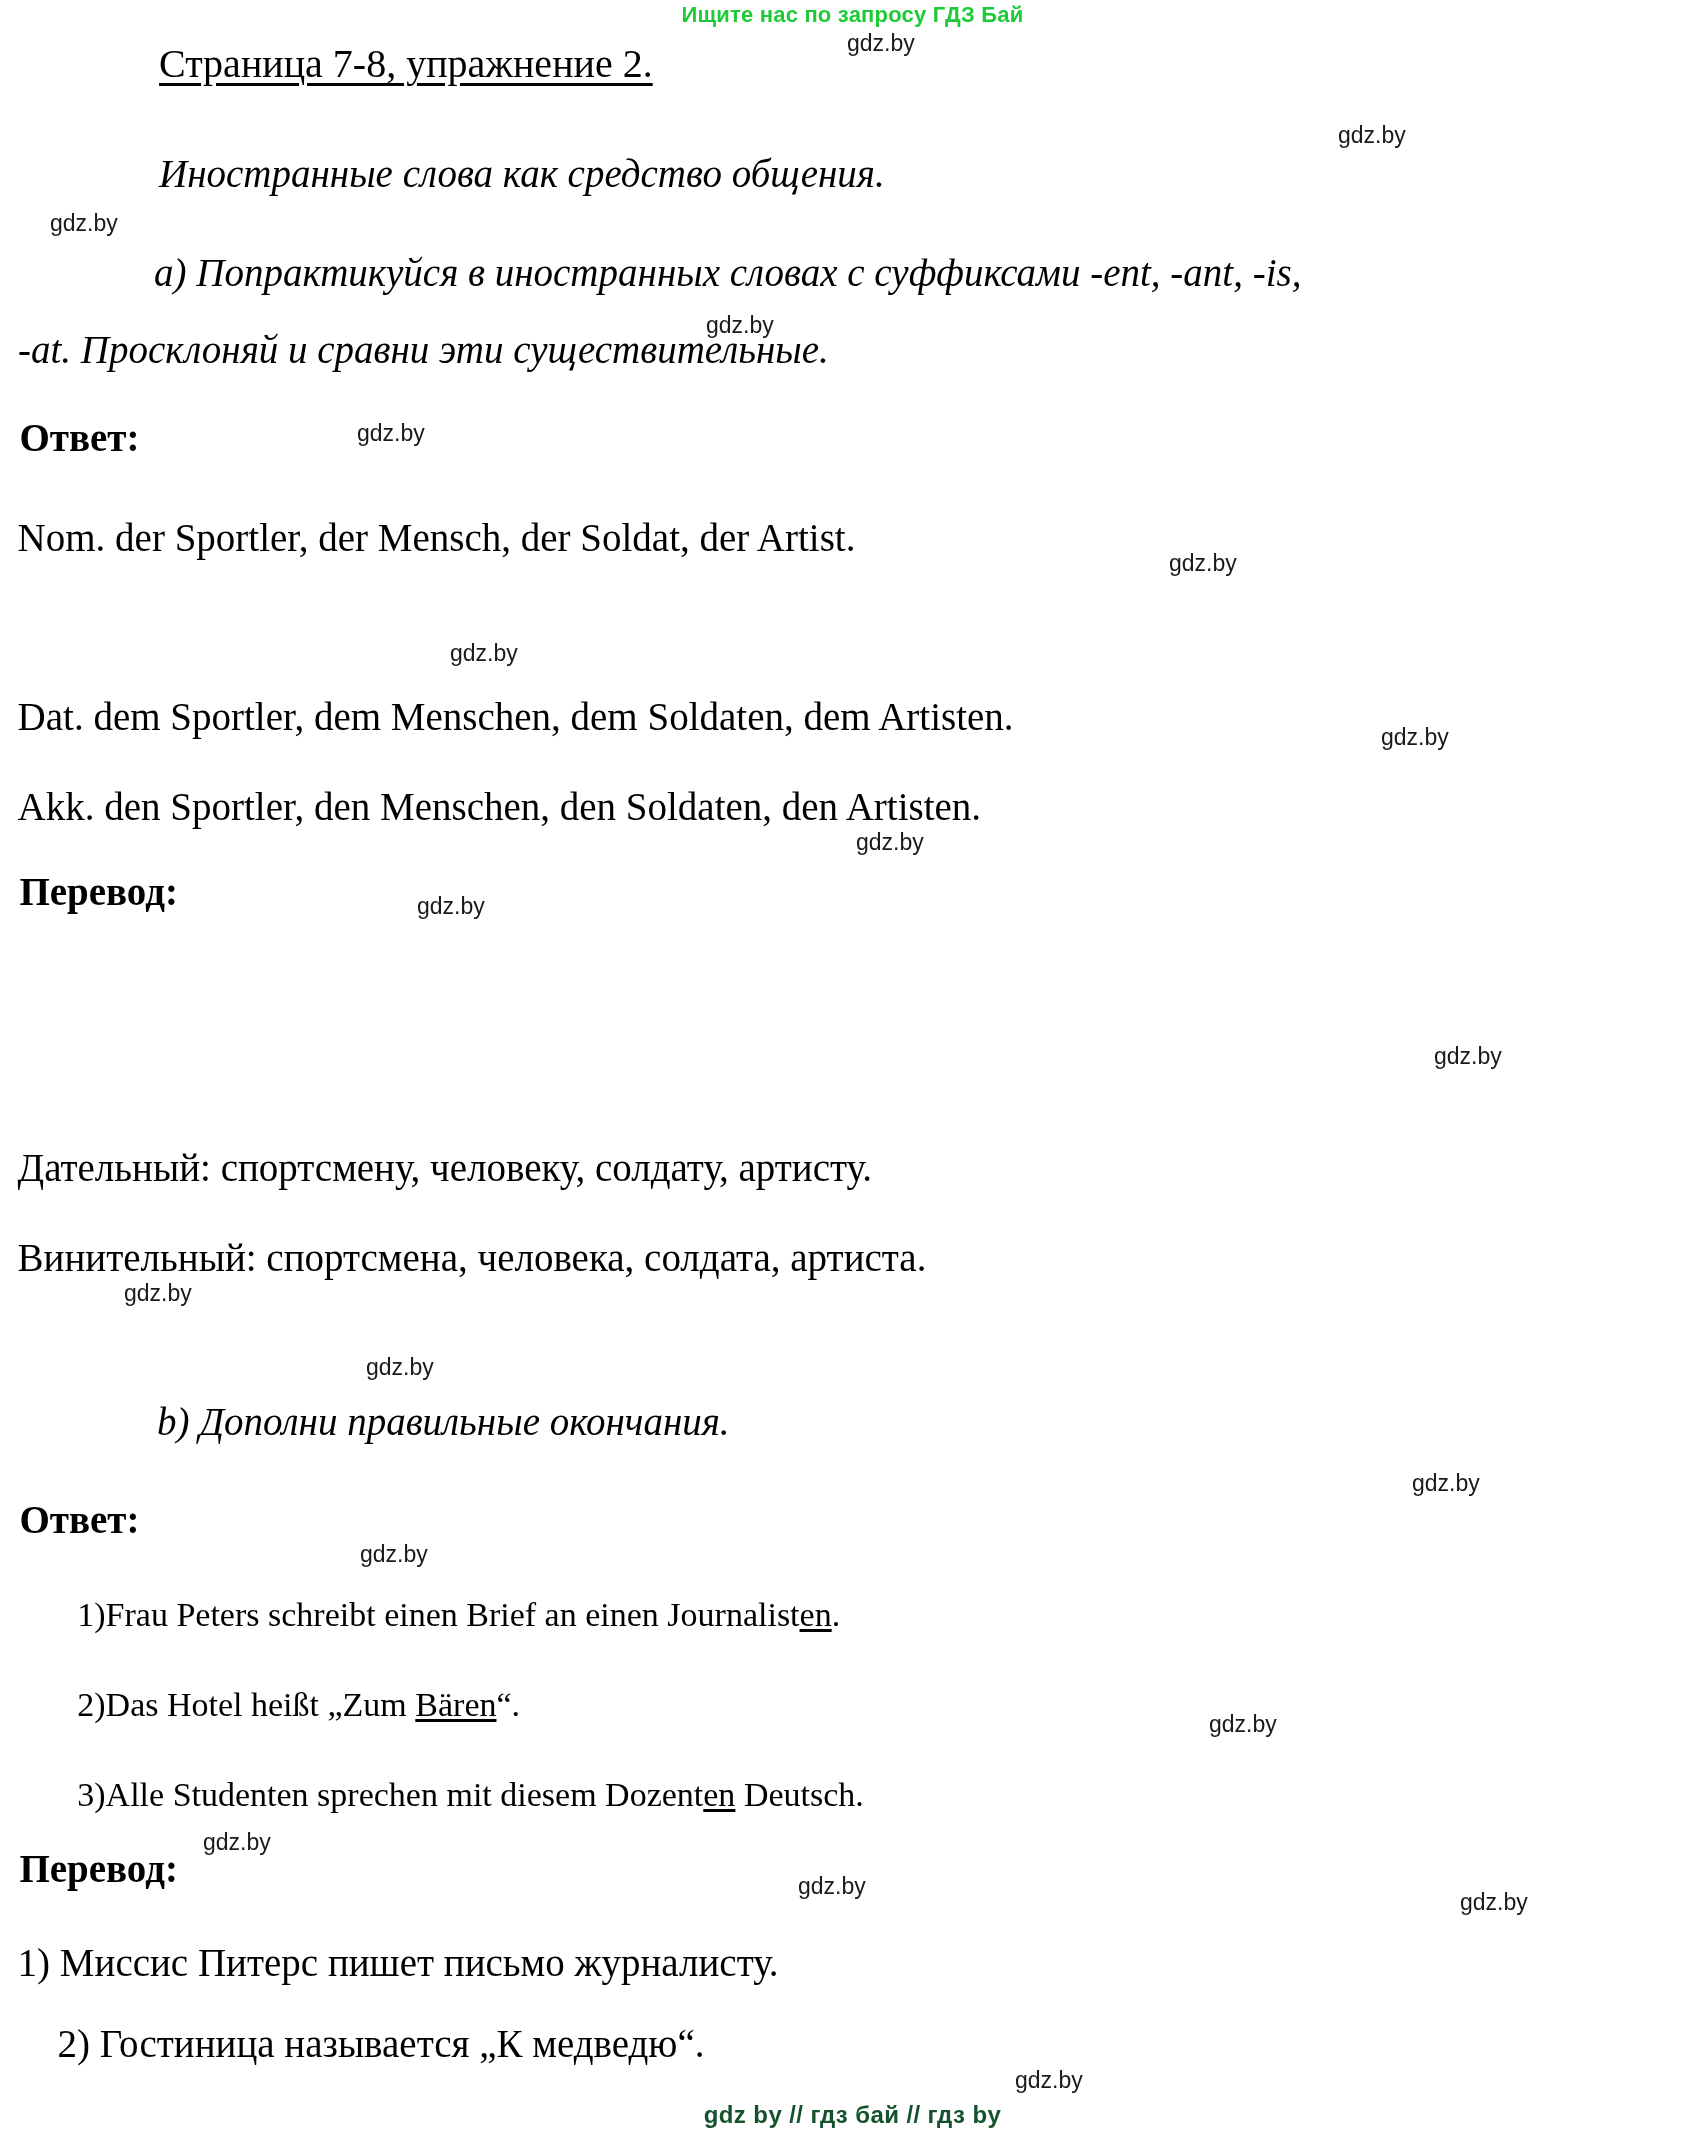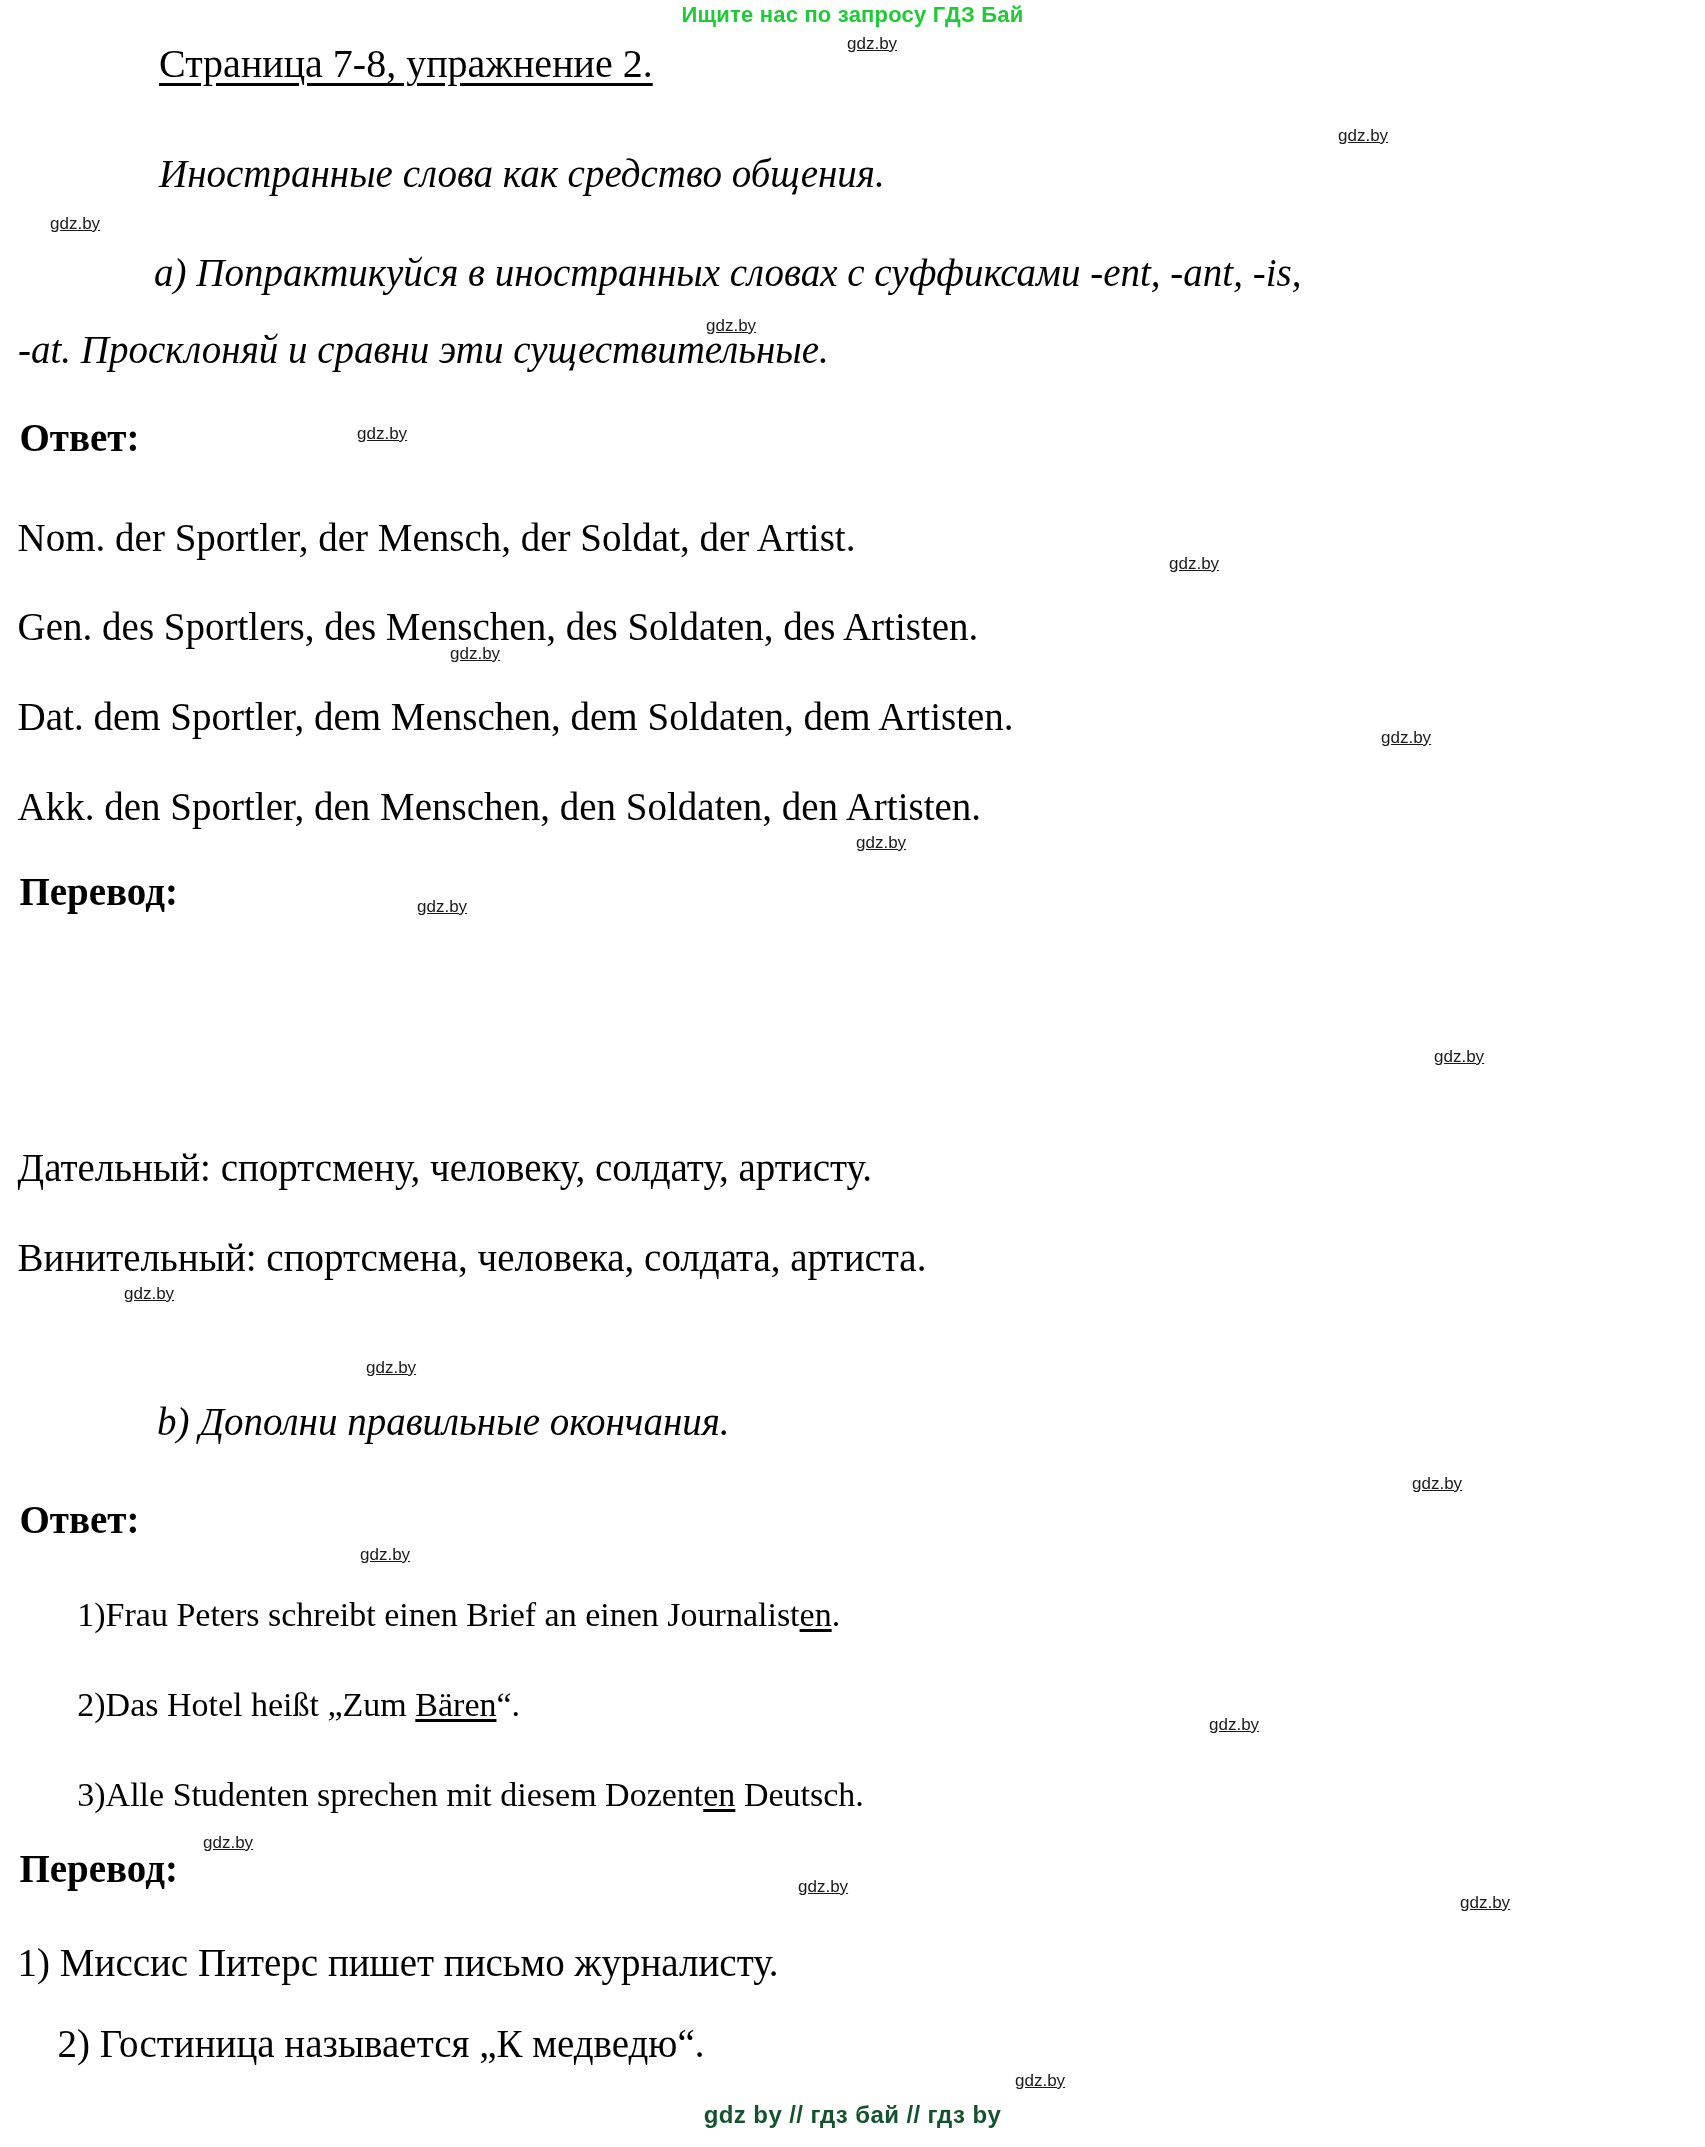--- a/index.html
+++ b/index.html
@@ -112,26 +112,25 @@
   .ending { text-decoration: underline; text-decoration-thickness: 2.6px; text-underline-offset: 2.6px; }
 
   
   .tr-1 { left: 17.6px; top: 1939px; font-size: 39px; line-height: 48px; }
   .tr-2 { left: 17.6px; top: 2020px; font-size: 39px; line-height: 48px; margin-left: 40px; }
 
   
   .wm {
     position: absolute;
     font-family: "Liberation Sans", "DejaVu Sans", sans-serif;
-    font-size: 17px;
+    font-size: 23px;
     line-height: 23px;
     color: #1a1a1a;
     white-space: nowrap;
     pointer-events: none;
-    text-decoration: underline;
   }
 
   
   .footer {
     position: absolute;
     left: 0;
     top: 2100px;
     width: 1705px;
     text-align: center;
     font-family: "Liberation Sans", "DejaVu Sans", sans-serif;
@@ -152,21 +151,20 @@
   <div class="blk title">Страница 7-8, упражнение 2.</div>
 
   <div class="blk instr instr-title">Иностранные слова как средство общения.</div>
 
   <div class="blk instr instr-a-l1">a) Попрактикуйся в иностранных словах с суффиксами -ent, -ant, -is,</div>
   <div class="blk instr instr-a-l2">-at. Просклоняй и сравни эти существительные.</div>
 
   <div class="blk label label-otvet-1">Ответ:</div>
 
   <div class="blk line de-1">Nom. der Sportler, der Mensch, der Soldat, der Artist.</div>
-  <div class="blk line de-2">Gen. des Sportlers, des Menschen, des Soldaten, des Artisten.</div>
   <div class="blk line de-3">Dat. dem Sportler, dem Menschen, dem Soldaten, dem Artisten.</div>
   <div class="blk line de-4">Akk. den Sportler, den Menschen, den Soldaten, den Artisten.</div>
 
   <div class="blk label label-perevod-1">Перевод:</div>
 
   <div class="blk line ru-3">Дательный: спортсмену, человеку, солдату, артисту.</div>
   <div class="blk line ru-4">Винительный: спортсмена, человека, солдата, артиста.</div>
 
   <div class="blk instr instr-b">b) Дополни правильные окончания.</div>
 

